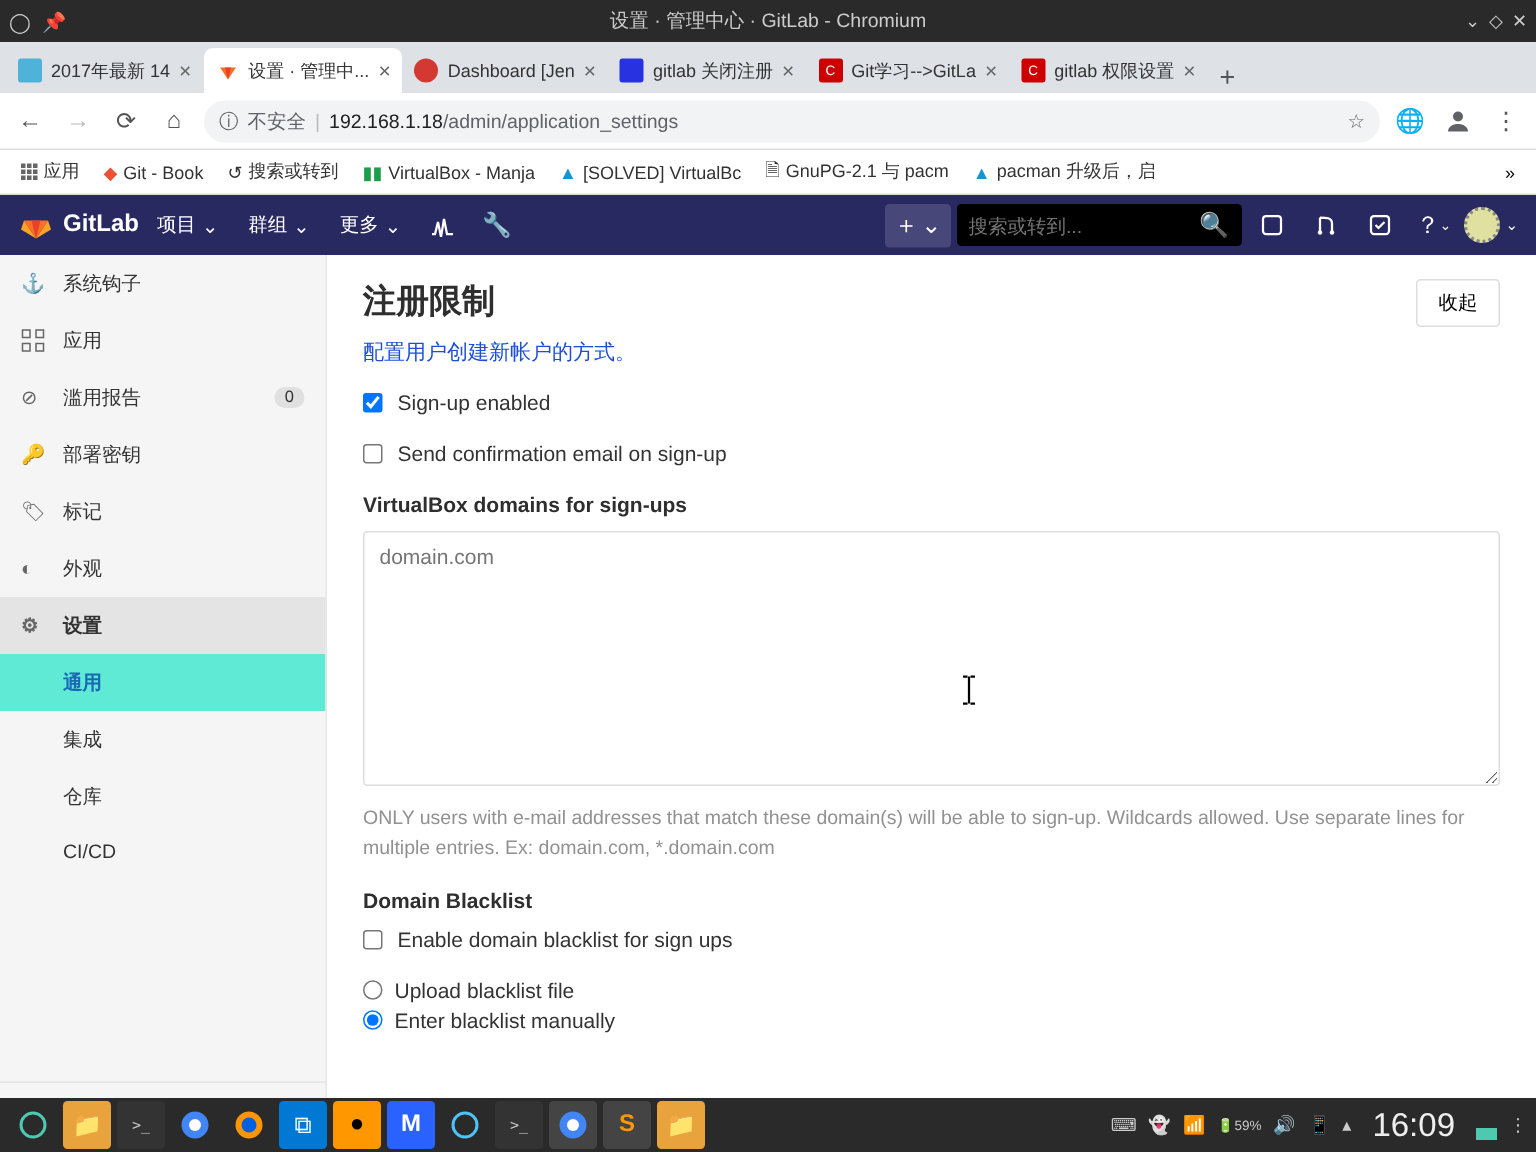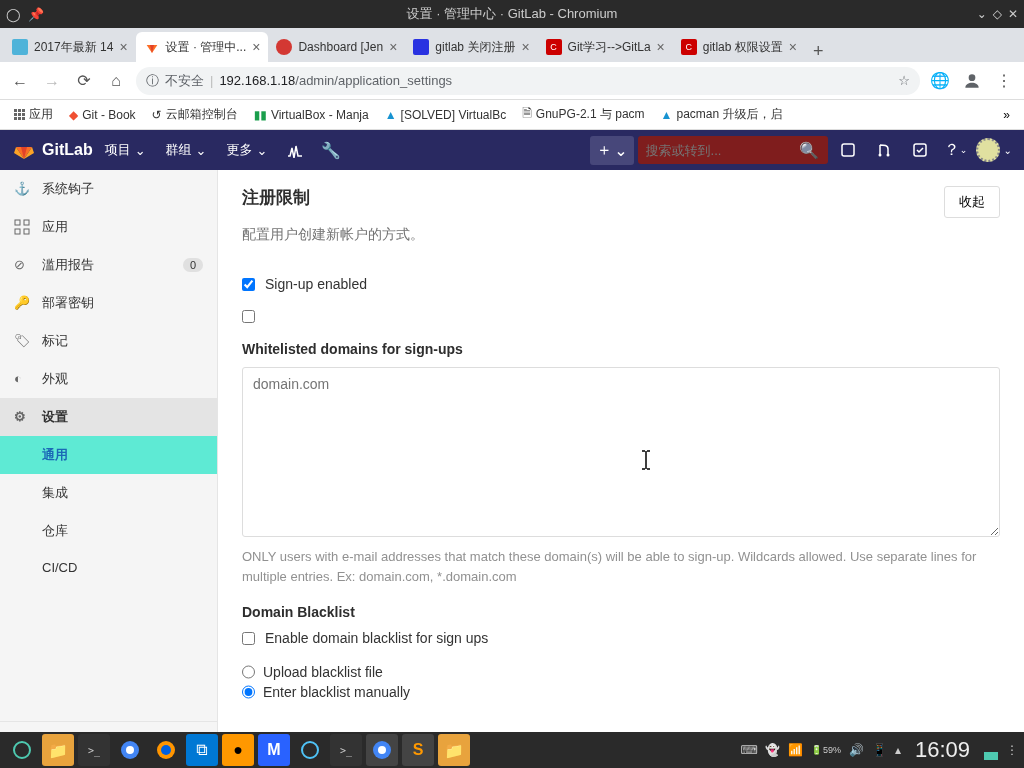--- a/index.html
+++ b/index.html
@@ -28,43 +28,43 @@
 
 
 .bookmarks-bar { height: 30px; background: #fff; border-bottom: 1px solid #ddd; display: flex; align-items: center; padding: 0 8px; gap: 4px; font-size: 12px; }
 .bookmark-item { display: flex; align-items: center; gap: 4px; padding: 4px 6px; cursor: pointer; color: #333; white-space: nowrap; }
 
 
 .gitlab-header { height: 40px; background: #292961; display: flex; align-items: center; padding: 0 12px; gap: 4px; color: #fff; }
 .gitlab-logo { display: flex; align-items: center; gap: 6px; font-size: 16px; font-weight: bold; }
 .gitlab-logo svg { width: 24px; height: 24px; }
 .gitlab-nav-item { padding: 0 8px; font-size: 13px; display: flex; align-items: center; gap: 4px; cursor: pointer; }
-.gitlab-search { background: #7f1d1d; border-radius: 3px; height: 28px; display: flex; align-items: center; padding: 0 8px; width: 190px; }
+.gitlab-search { background: #000000; border-radius: 3px; height: 28px; display: flex; align-items: center; padding: 0 8px; width: 190px; }
 .gitlab-search input { background: transparent; border: none; color: #ccc; font-size: 13px; width: 100%; outline: none; }
 .gitlab-icon-btn { width: 32px; height: 32px; display: flex; align-items: center; justify-content: center; cursor: pointer; }
 .gitlab-plus { background: #47477a; border-radius: 3px; padding: 4px 6px; display: flex; align-items: center; gap: 2px; }
 .gitlab-avatar { width: 24px; height: 24px; border-radius: 50%; background: #e0e0a0; border: 2px dotted #888; }
 
 
 .content-wrapper { display: flex; height: 590px; background: #fff; }
 .sidebar { width: 218px; background: #f5f5f5; border-right: 1px solid #e5e5e5; position: relative; overflow-y: auto; }
 .sidebar-item { display: flex; align-items: center; padding: 10px 14px; font-size: 13px; color: #333; gap: 12px; cursor: pointer; }
 .sidebar-item.active { background: #e4e4e4; font-weight: bold; }
 .sidebar-item .icon { width: 16px; height: 16px; color: #666; }
 .sidebar-sub { padding-left: 42px; }
 .sidebar-sub.active { background: #5eead4; font-weight: bold; color: #1b69b6; }
 .sidebar-badge { margin-left: auto; background: #e0e0e0; border-radius: 8px; padding: 1px 7px; font-size: 11px; }
 .collapse-sidebar { position: absolute; bottom: 0; width: 100%; padding: 10px 14px; border-top: 1px solid #e5e5e5; display: flex; align-items: center; gap: 8px; font-size: 13px; color: #333; }
 
 
 .main-content { flex: 1; padding: 16px 24px; overflow-y: auto; position: relative; }
 .section-header { display: flex; justify-content: space-between; align-items: flex-start; margin-bottom: 8px; }
-.section-title { font-size: 17px; font-weight: bold; color: #2e2e2e; }
+.section-title { font-size: 22px; font-weight: bold; color: #2e2e2e; }
 .collapse-btn { border: 1px solid #ddd; background: #fff; padding: 6px 14px; font-size: 13px; border-radius: 3px; cursor: pointer; }
-.section-desc { font-size: 14px; color: #737373; margin-bottom: 32px; }
+.section-desc { font-size: 14px; color: #1d4ed8; margin-bottom: 16px; }
 .checkbox-row { display: flex; align-items: center; gap: 10px; margin-bottom: 18px; font-size: 14px; color: #333; }
 .form-label { font-size: 14px; font-weight: bold; color: #2e2e2e; margin-bottom: 10px; margin-top: 18px; }
 .textarea-field { width: 100%; height: 170px; border: 1px solid #ddd; border-radius: 3px; padding: 8px 10px; font-size: 14px; resize: both; font-family: inherit; }
 .help-text { font-size: 13px; color: #919191; margin-top: 6px; line-height: 1.5; }
 .radio-row { display: flex; gap: 8px; margin-bottom: 4px; font-size: 14px; color: #333; }
 
 
 .taskbar { position: absolute; bottom: 0; left: 0; right: 0; height: 36px; background: #2a2a2a; display: flex; align-items: center; padding: 0 6px; gap: 4px; }
 .task-icon { width: 32px; height: 32px; display: flex; align-items: center; justify-content: center; cursor: pointer; border-radius: 3px; }
 .task-icon.active { background: #444; }
@@ -163,21 +163,21 @@
         <b style="width:3px;height:3px;background:#666"></b>
       </span>
     <span>应用</span>
   </div>
   <div class="bookmark-item">
       <span style="color:#f05033">◆</span>
       <span>Git - Book</span>
     </div>
   <div class="bookmark-item">
       <span>↺</span>
-      <span>云邮箱控制台</span>
+      <span>搜索或转到</span>
     </div>
   <div class="bookmark-item">
       <span style="color:#1a9e4c">▮▮</span>
       <span>VirtualBox - Manja</span>
     </div>
   <div class="bookmark-item">
       <span style="color:#1793d1">▲</span>
       <span>[SOLVED] VirtualBc</span>
     </div>
   <div class="bookmark-item">
@@ -312,23 +312,24 @@
     </div>
     <p class="section-desc">配置用户创建新帐户的方式。</p>
 
     <div class="checkbox-row">
       <input type="checkbox" checked="" style="">
       <span>Sign-up enabled</span>
     </div>
 
     <div class="checkbox-row">
       <input type="checkbox" style="">
-    </div>
-
-    <div class="form-label">Whitelisted domains for sign-ups</div>
+      <span>Send confirmation email on sign-up</span>
+    </div>
+
+    <div class="form-label">VirtualBox domains for sign-ups</div>
     <textarea class="textarea-field" placeholder="domain.com" style=""></textarea>
     <p class="help-text">ONLY users with e-mail addresses that match these domain(s) will be able to sign-up. Wildcards allowed. Use separate lines for multiple entries. Ex: domain.com, *.domain.com</p>
 
     <div class="form-label">Domain Blacklist</div>
     <div class="checkbox-row">
       <input type="checkbox" style="">
       <span>Enable domain blacklist for sign ups</span>
     </div>
     <div class="radio-row">
       <input type="radio" name="blmode" style="">

